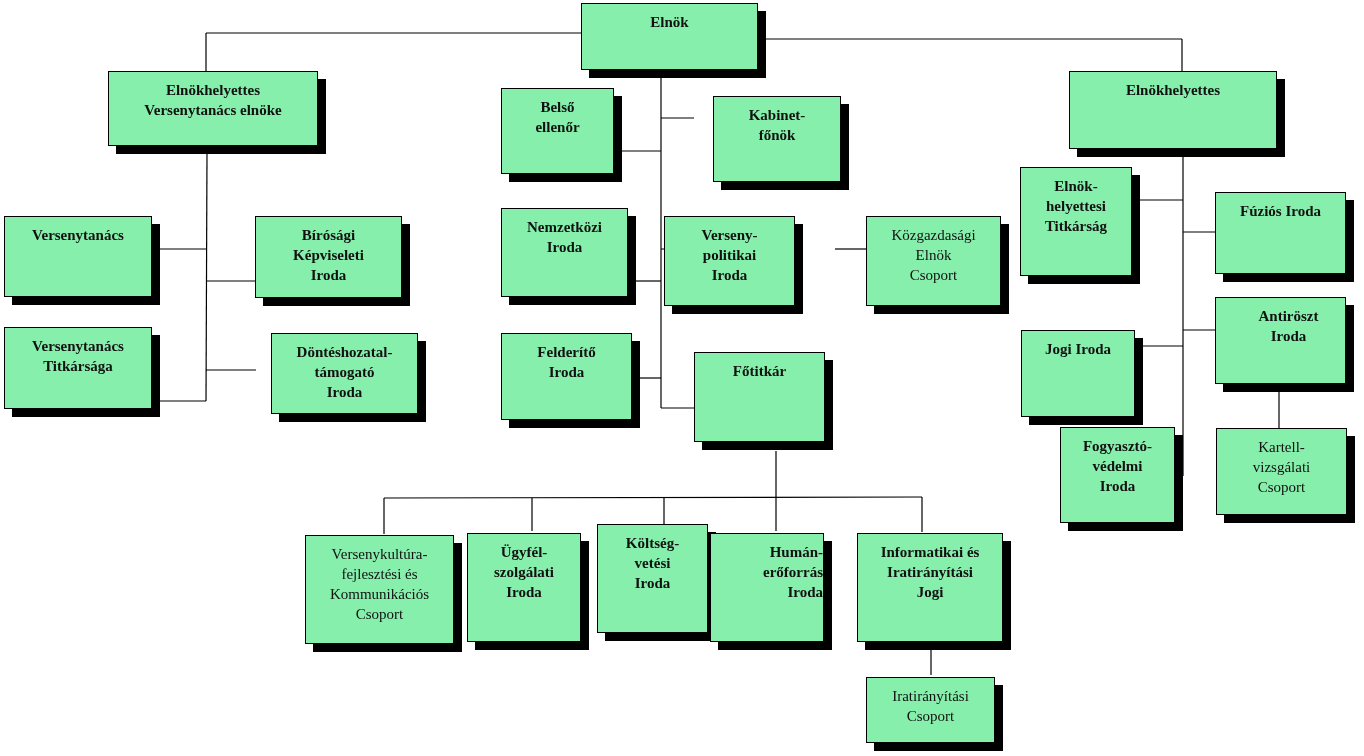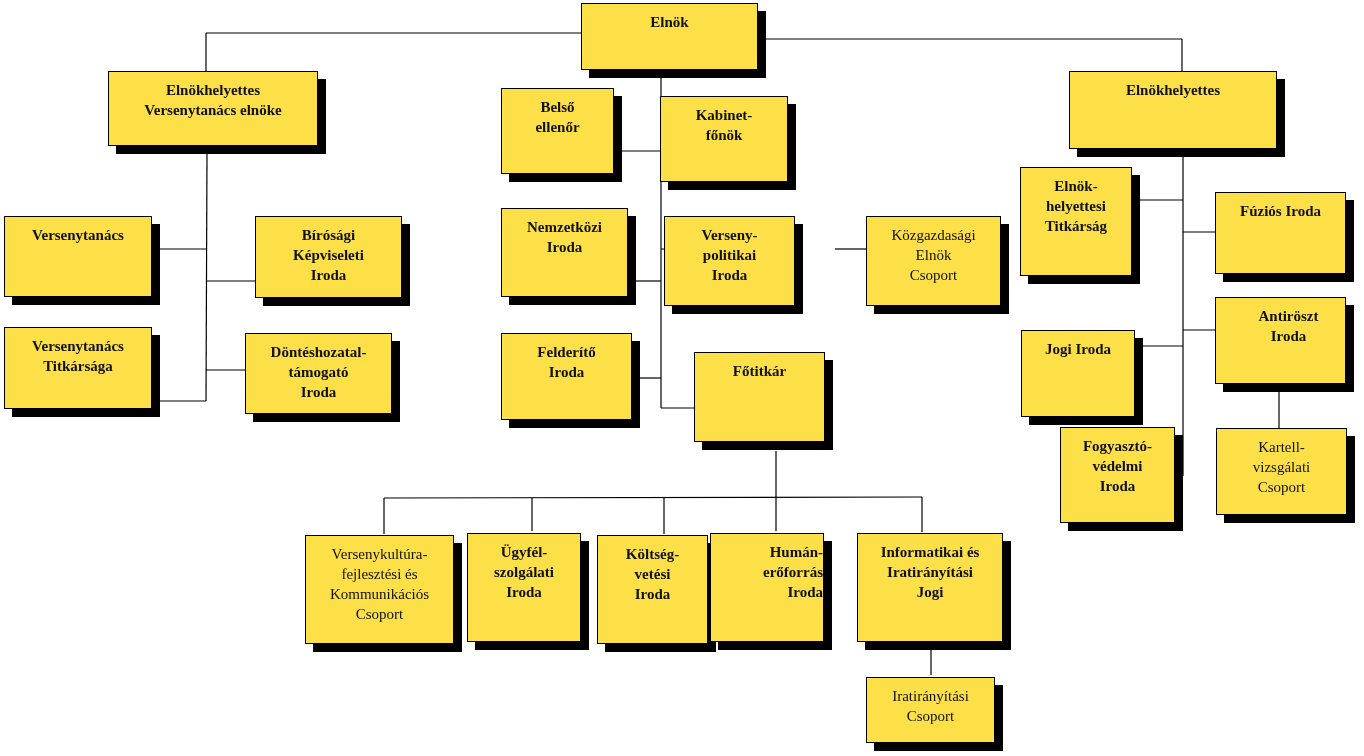--- a/index.html
+++ b/index.html
@@ -1,19 +1,19 @@
 <!DOCTYPE html>
 <html><head>
 <meta charset="utf-8">
 <style>
   html, body { margin:0; padding:0; background:#ffffff; }
   body { width:1364px; height:756px; position:relative; overflow:hidden;
          font-family: "Liberation Serif", "DejaVu Serif", serif; color:#111; }
   #lines { position:absolute; left:0; top:0; width:1364px; height:756px; }
-  .box { position:absolute; background:#fde047; border:1.5px solid #000;
+  .box { position:absolute; background:#86efac; border:1.5px solid #000;
          box-sizing:border-box; box-shadow: 8px 8px 0 #000;
          text-align:center; font-size:15px; line-height:20px; padding-top:8px; }
   .box.bold { font-weight:bold; }
   .box.normal { font-weight:normal; }
   .box span { display:block; white-space:pre-line; }
 </style>
 </head>
 <body>
 
 <svg id="lines">
@@ -68,31 +68,31 @@
   </div>
 <div class="box bold" style="left:4px;top:327px;width:148px;height:82px;">
     <span>Versenytanács
 Titkársága</span>
   </div>
 <div class="box bold" style="left:255px;top:216px;width:147px;height:82px;">
     <span>Bírósági
 Képviseleti
 Iroda</span>
   </div>
-<div class="box bold" style="left:245px;top:333px;width:147px;height:81px;">
+<div class="box bold" style="left:271px;top:333px;width:147px;height:81px;">
     <span>Döntéshozatal-
 támogató
 Iroda</span>
   </div>
 
 <div class="box bold" style="left:501px;top:88px;width:113px;height:86px;">
     <span>Belső
 ellenőr</span>
   </div>
-<div class="box bold" style="left:660px;top:96px;width:128px;height:86px;">
+<div class="box bold" style="left:713px;top:96px;width:128px;height:86px;">
     <span>Kabinet-
 főnök</span>
   </div>
 <div class="box bold" style="left:501px;top:208px;width:127px;height:89px;">
     <span>Nemzetközi
 Iroda</span>
   </div>
 <div class="box bold" style="left:664px;top:216px;width:131px;height:90px;">
     <span>Verseny-
 politikai
@@ -144,21 +144,21 @@
     <span>Versenykultúra-
 fejlesztési és
 Kommunikációs
 Csoport</span>
   </div>
 <div class="box bold" style="left:467px;top:533px;width:114px;height:109px;">
     <span>Ügyfél-
 szolgálati
 Iroda</span>
   </div>
-<div class="box bold" style="left:597px;top:535px;width:111px;height:109px;">
+<div class="box bold" style="left:597px;top:524px;width:111px;height:109px;">
     <span>Költség-
 vetési
 Iroda</span>
   </div>
 <div class="box bold" style="left:710px;top:533px;width:114px;height:109px;text-align:right;">
     <span>Humán-
 erőforrás
 Iroda</span>
   </div>
 <div class="box bold" style="left:857px;top:533px;width:146px;height:109px;">

